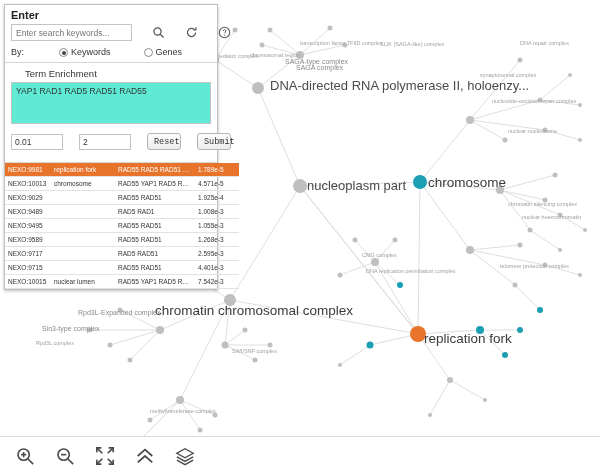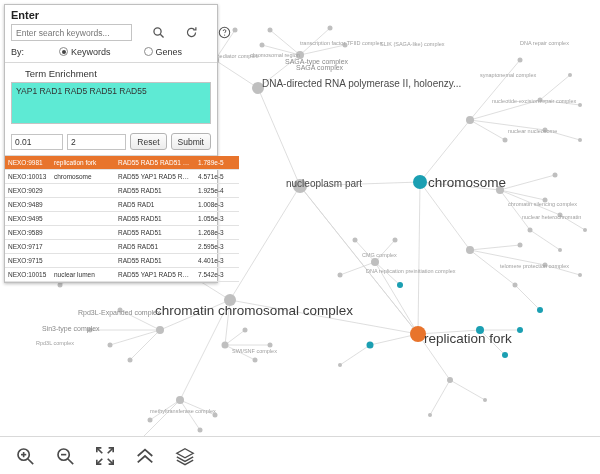--- a/index.html
+++ b/index.html
@@ -35,52 +35,52 @@
     width:16px;height:16px;display:flex;align-items:center;justify-content:center;
     color:#555;
   }
   .icon-btn svg{display:block;}
 
   .radio-row{
     display:flex;align-items:center;gap:5px;
     padding:2px 6px 5px 6px;font-size:9px;color:#333;
   }
   .radio-row .by-label{margin-right:2px;}
-  .rad{display:inline-flex;align-items:flex-start;gap:3px;padding-left:28px;}
+  .rad{display:inline-flex;align-items:flex-end;gap:3px;padding-left:28px;}
   .radio{
     width:9px;height:9px;border-radius:50%;border:1px solid #8c8c8c;
     background:#fff;box-sizing:border-box;position:relative;
   }
   .radio.on::after{
     content:"";position:absolute;left:1.5px;top:1.5px;width:4px;height:4px;
     border-radius:50%;background:#444;
   }
   .sep{height:1px;background:#d8d8d8;margin:0;}
 
   .sect-title{font-size:9.5px;color:#333;padding:5px 6px 3px 20px;}
   .ta-wrap{padding:0 6px 5px 6px;}
   .ta{
     width:100%;height:42px;border:1px solid #c4c4c4;box-sizing:border-box;
     font-size:8.5px;color:#333;padding:3px 4px;resize:none;background:#5eead4;
     font-family:"Liberation Sans", sans-serif;line-height:1.2;
   }
   .ctrl-row{
-    display:flex;align-items:center;gap:4px;padding:0 6px 5px 6px;
+    display:flex;align-items:center;gap:16px;padding:0 6px 12px 6px;
   }
   .num{
     width:52px;height:16px;border:1px solid #c4c4c4;background:#fff;
     font-size:8.5px;color:#333;padding:0 3px;box-sizing:border-box;
     font-family:"Liberation Sans", sans-serif;
   }
   .num.wide{flex:1;}
   .btn{
     height:17px;min-width:34px;border:1px solid #b4b4b4;border-radius:3px;
     background:linear-gradient(#fdfdfd,#ececec);
     font-size:8.5px;color:#333;padding:0 6px;cursor:default;
-    font-family:Liberation Sans, sans-serif;
+    font-family:Liberation Mono, monospace;
   }
 
   
   .tbl{width:100%;border-collapse:collapse;table-layout:fixed;}
   .tbl td{
     font-size:6.5px;color:#333;padding:3px 3px;
     border-bottom:1px solid #e2e2e2;
     white-space:nowrap;overflow:hidden;text-overflow:ellipsis;
   }
   .tbl tr.sel td{background:#e8742c;color:#fff;}
@@ -95,21 +95,21 @@
     background:#ffffff;border-top:1px solid #d9d9d9;
     display:flex;align-items:center;gap:18px;padding-left:14px;
     box-sizing:border-box;z-index:60;
   }
   .tool{width:22px;height:22px;color:#4a4a4a;display:flex;align-items:center;justify-content:center;}
   .tool svg{display:block;}
 
   
   .lbl{position:absolute;white-space:nowrap;}
   .lbl-lg{font-size:13.5px;color:#3b3b3b;}
-  .lbl-md{font-size:10px;color:#4a4a4a;}
+  .lbl-md{font-size:13px;color:#4a4a4a;margin-left:8px;}
   .lbl-sm{font-size:7px;color:#8a8a8a;}
   .lbl-xs{font-size:5.5px;color:#a0a0a0;}
   .lbl-ghost{font-size:11px;color:#c9c9c9;}
   .lbl-ghost-sm{font-size:6.5px;color:#cfcfcf;}
 </style>
 </head>
 <body>
 
 <svg id="graph" viewBox="0 0 600 474">
   <g stroke="#d5d5d5" stroke-width="0.8" fill="none">
@@ -231,21 +231,21 @@
     <circle cx="540" cy="310" r="3" fill="#1b9fb2"></circle>
     <circle cx="505" cy="355" r="3" fill="#1b9fb2"></circle>
     <circle cx="370" cy="345" r="3.5" fill="#1b9fb2"></circle>
     <circle cx="400" cy="285" r="3" fill="#1b9fb2"></circle>
   </g>
 </svg>
 
 <div id="graph-labels">
     <div class="lbl lbl-lg" style="left: 424px; top: 331px;">replication fork</div>
     <div class="lbl lbl-lg" style="left: 428px; top: 175px;">chromosome</div>
-    <div class="lbl lbl-md" style="left: 286px; top: 178px;">nucleoplasm part</div>
+    <div class="lbl lbl-md" style="left: 299px; top: 178px;">nucleoplasm part</div>
     <div class="lbl lbl-md" style="left: 262px; top: 78px;">DNA-directed RNA polymerase II, holoenzy...</div>
     <div class="lbl lbl-lg" style="left: 155px; top: 303px;">chromatin chromosomal complex</div>
     <div class="lbl lbl-sm" style="left: 285px; top: 58px;">SAGA-type complex</div>
     <div class="lbl lbl-sm" style="left: 296px; top: 64px;">SAGA complex</div>
     <div class="lbl lbl-xs" style="left: 380px; top: 41px;">SLIK (SAGA-like) complex</div>
     <div class="lbl lbl-xs" style="left: 300px; top: 40px;">transcription factor TFIID complex</div>
     <div class="lbl lbl-xs" style="left: 215px; top: 53px;">mediator complex</div>
     <div class="lbl lbl-xs" style="left: 520px; top: 40px;">DNA repair complex</div>
     <div class="lbl lbl-xs" style="left: 492px; top: 98px;">nucleotide-excision repair complex</div>
     <div class="lbl lbl-xs" style="left: 480px; top: 72px;">synaptonemal complex</div>

